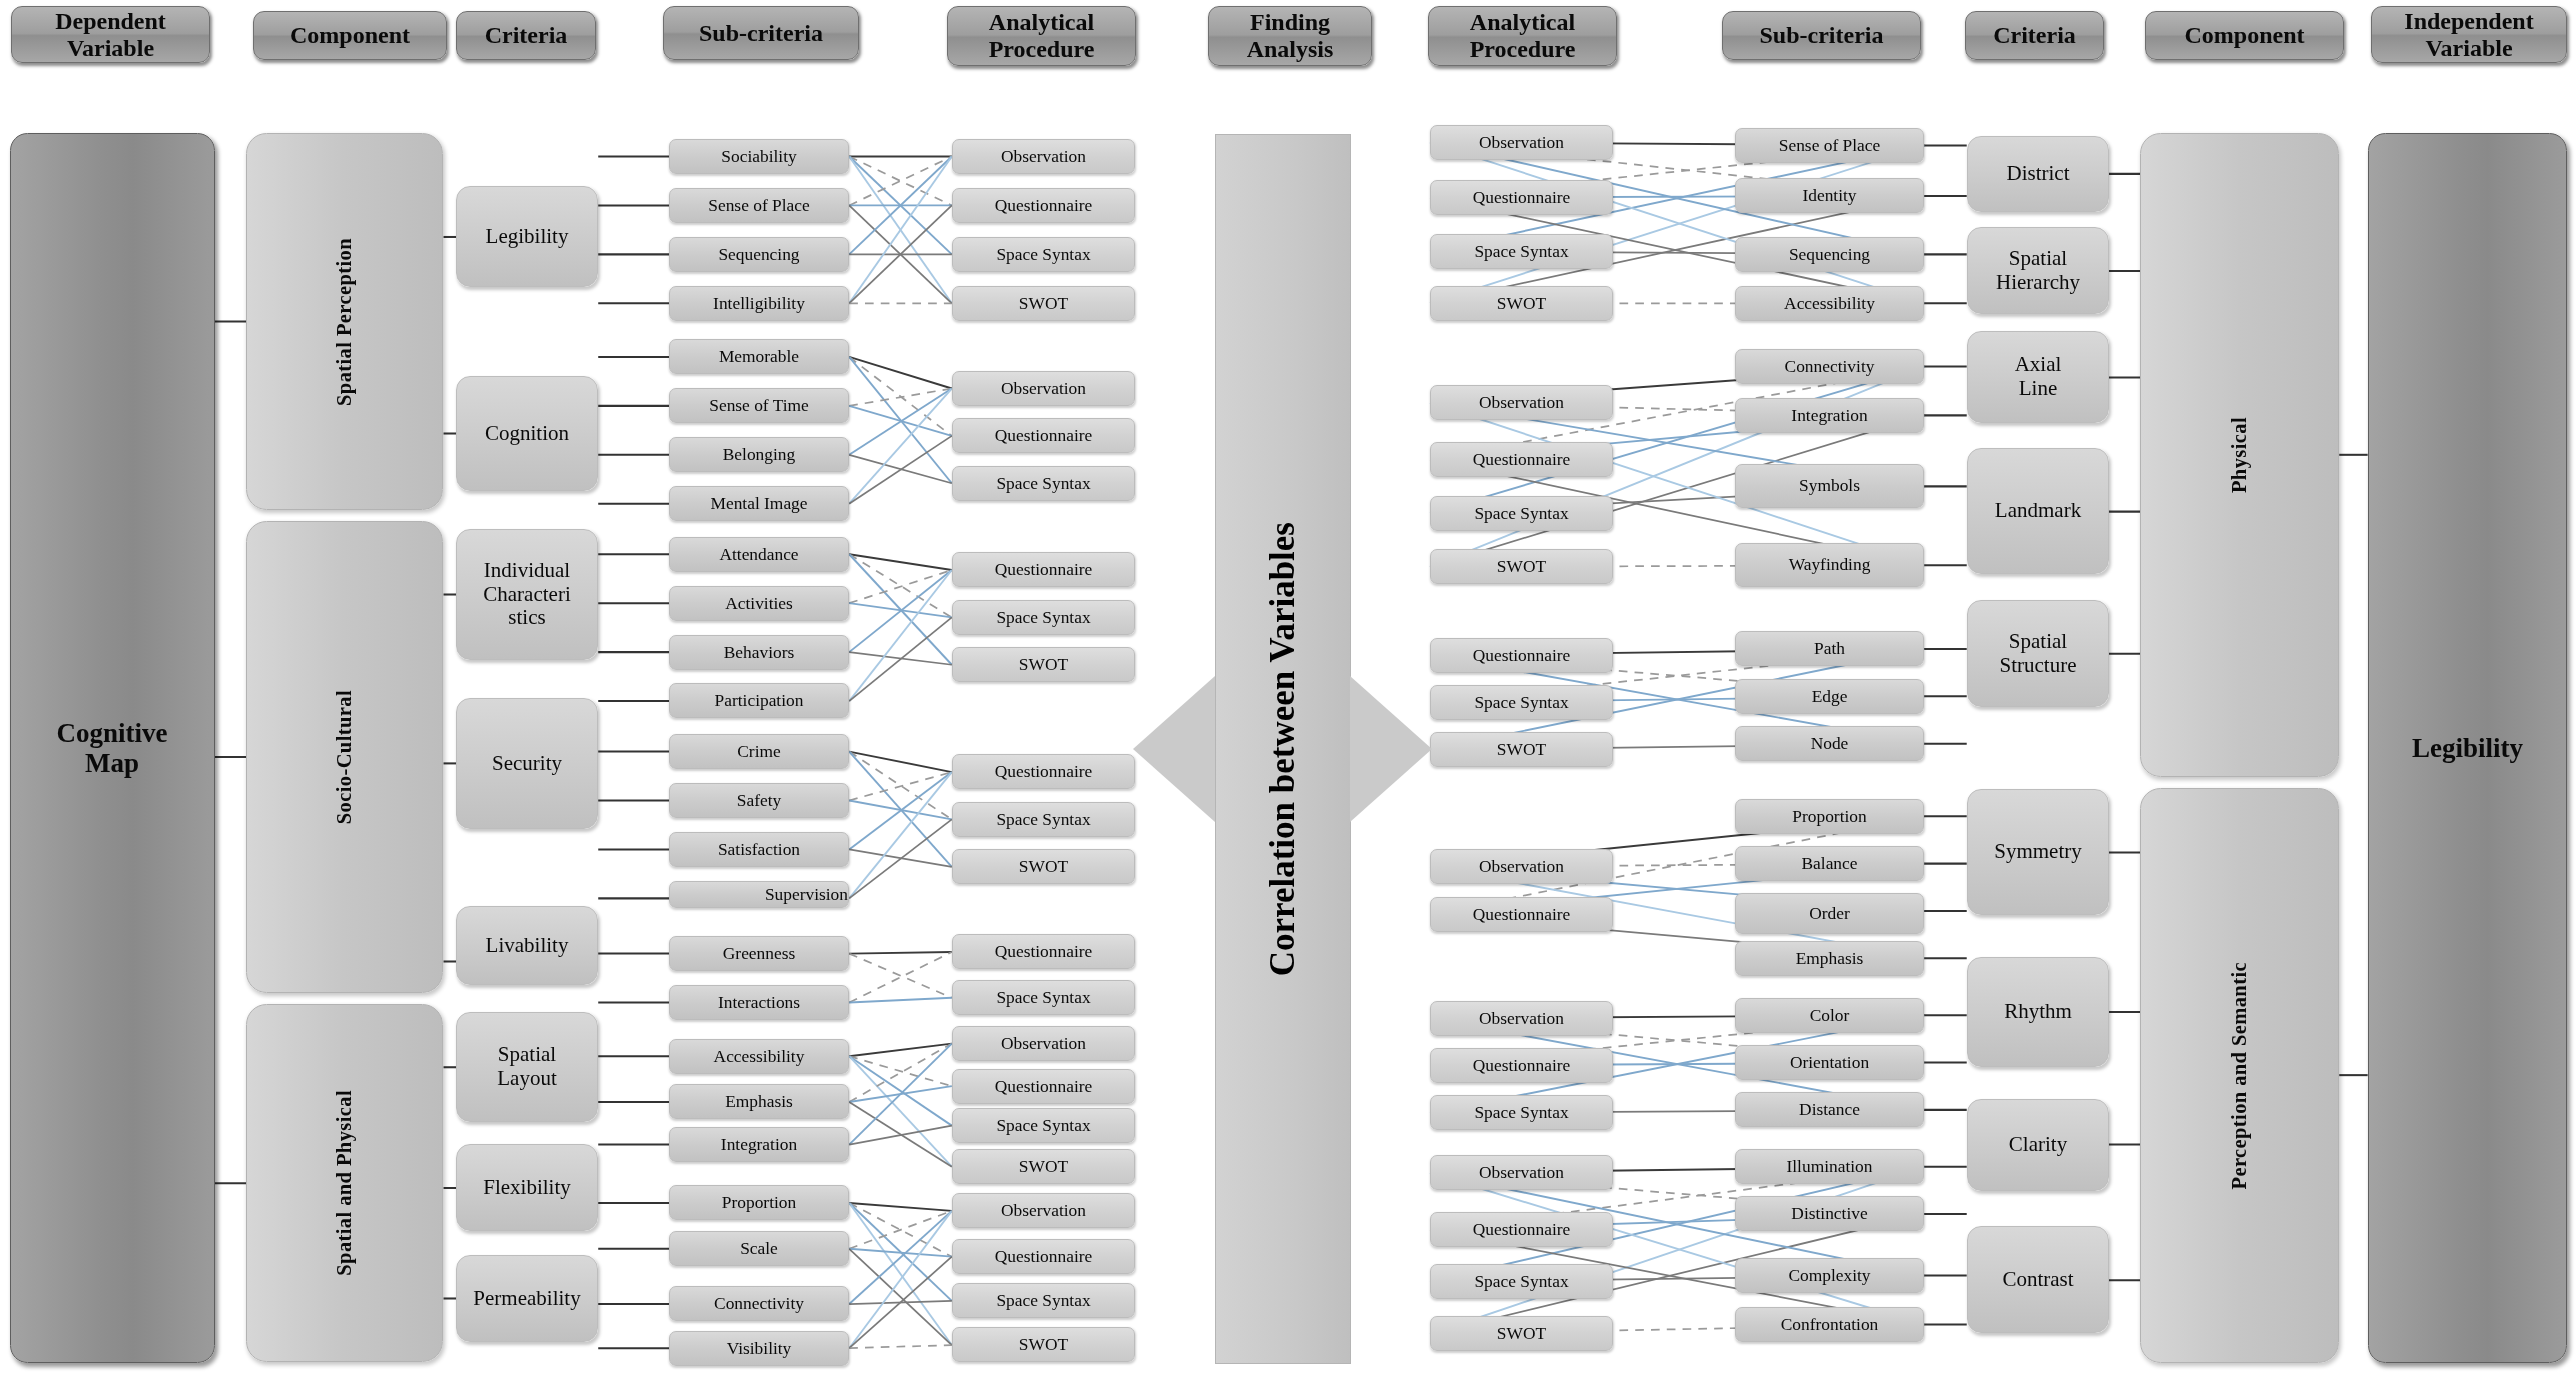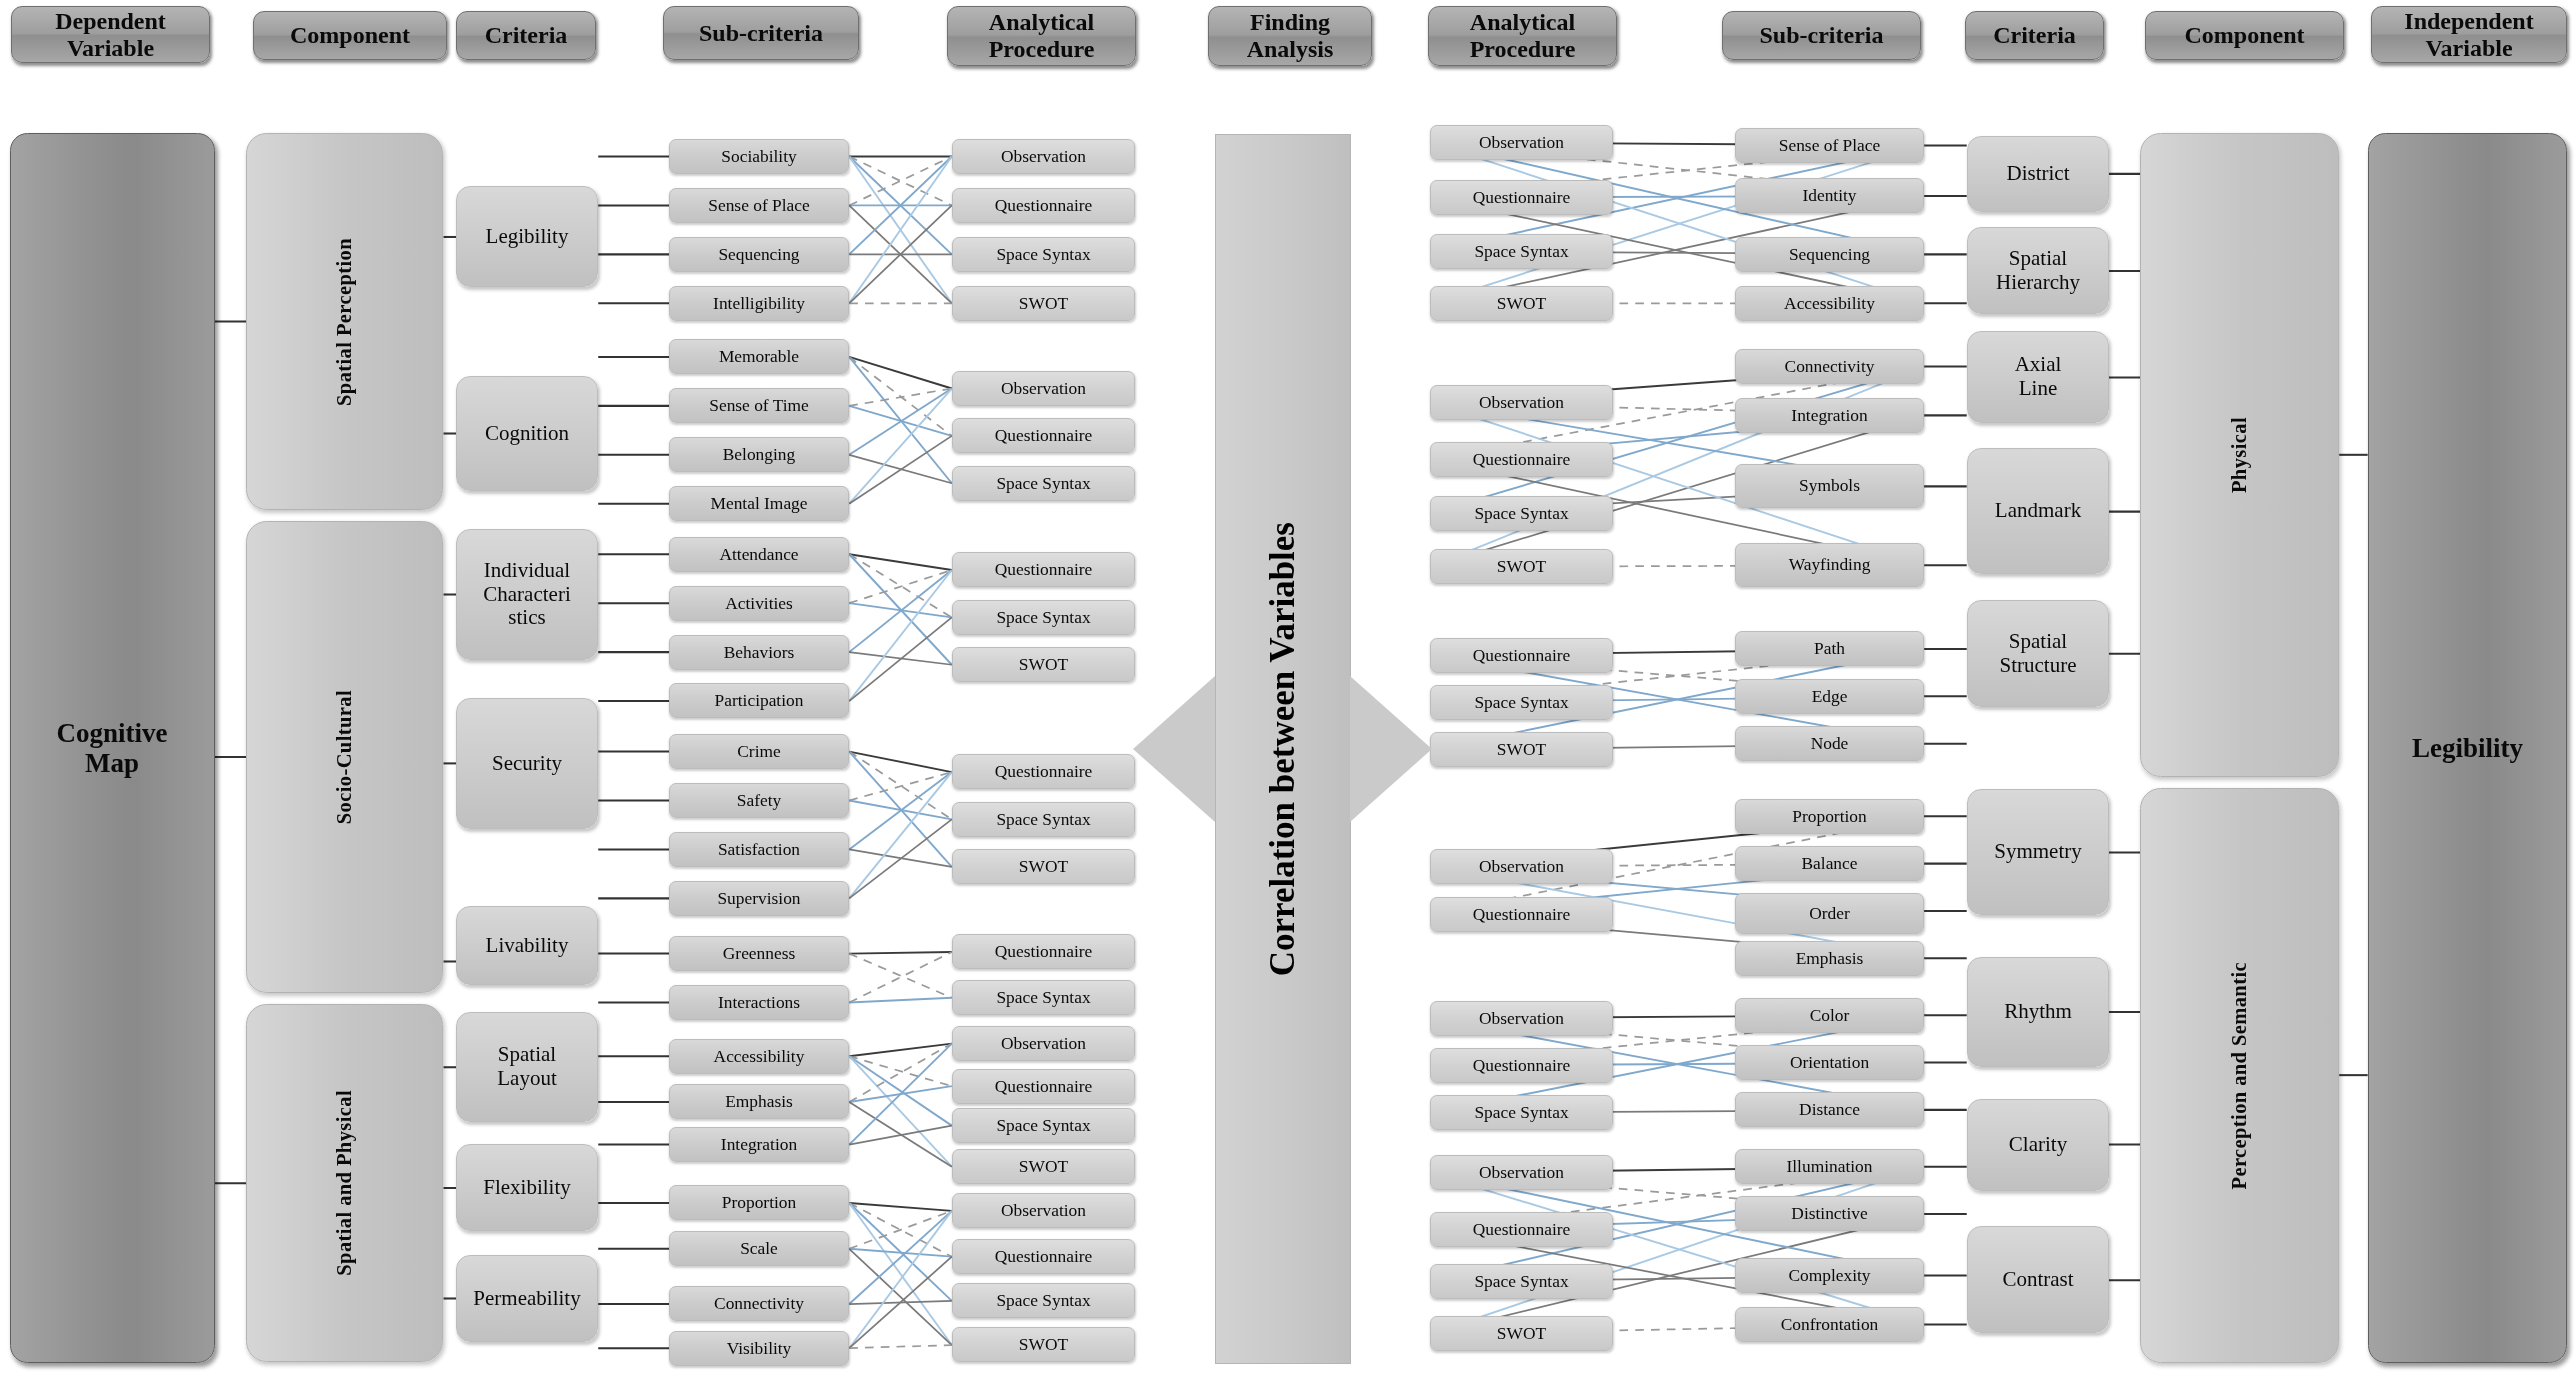--- a/index.html
+++ b/index.html
@@ -423,21 +423,21 @@
       </div>
       <div class="bx pill" style="left: 669px; top: 734px; width: 180px; height: 35px;">
         <span style="white-space: pre-line;">Crime</span>
       </div>
       <div class="bx pill" style="left: 669px; top: 783px; width: 180px; height: 35px;">
         <span style="white-space: pre-line;">Safety</span>
       </div>
       <div class="bx pill" style="left: 669px; top: 832px; width: 180px; height: 35px;">
         <span style="white-space: pre-line;">Satisfaction</span>
       </div>
-      <div class="bx pill" style="left: 669px; top: 881px; width: 180px; height: 35px;">
+      <div class="bx pill" style="left: 669px; top: 881px; width: 180px; height: 27px; justify-content: flex-end;">
         <span style="white-space: pre-line;">Supervision</span>
       </div>
       <div class="bx pill" style="left: 669px; top: 936px; width: 180px; height: 35px;">
         <span style="white-space: pre-line;">Greenness</span>
       </div>
       <div class="bx pill" style="left: 669px; top: 985px; width: 180px; height: 35px;">
         <span style="white-space: pre-line;">Interactions</span>
       </div>
       <div class="bx pill" style="left: 669px; top: 1039px; width: 180px; height: 35px;">
         <span style="white-space: pre-line;">Accessibility</span>

